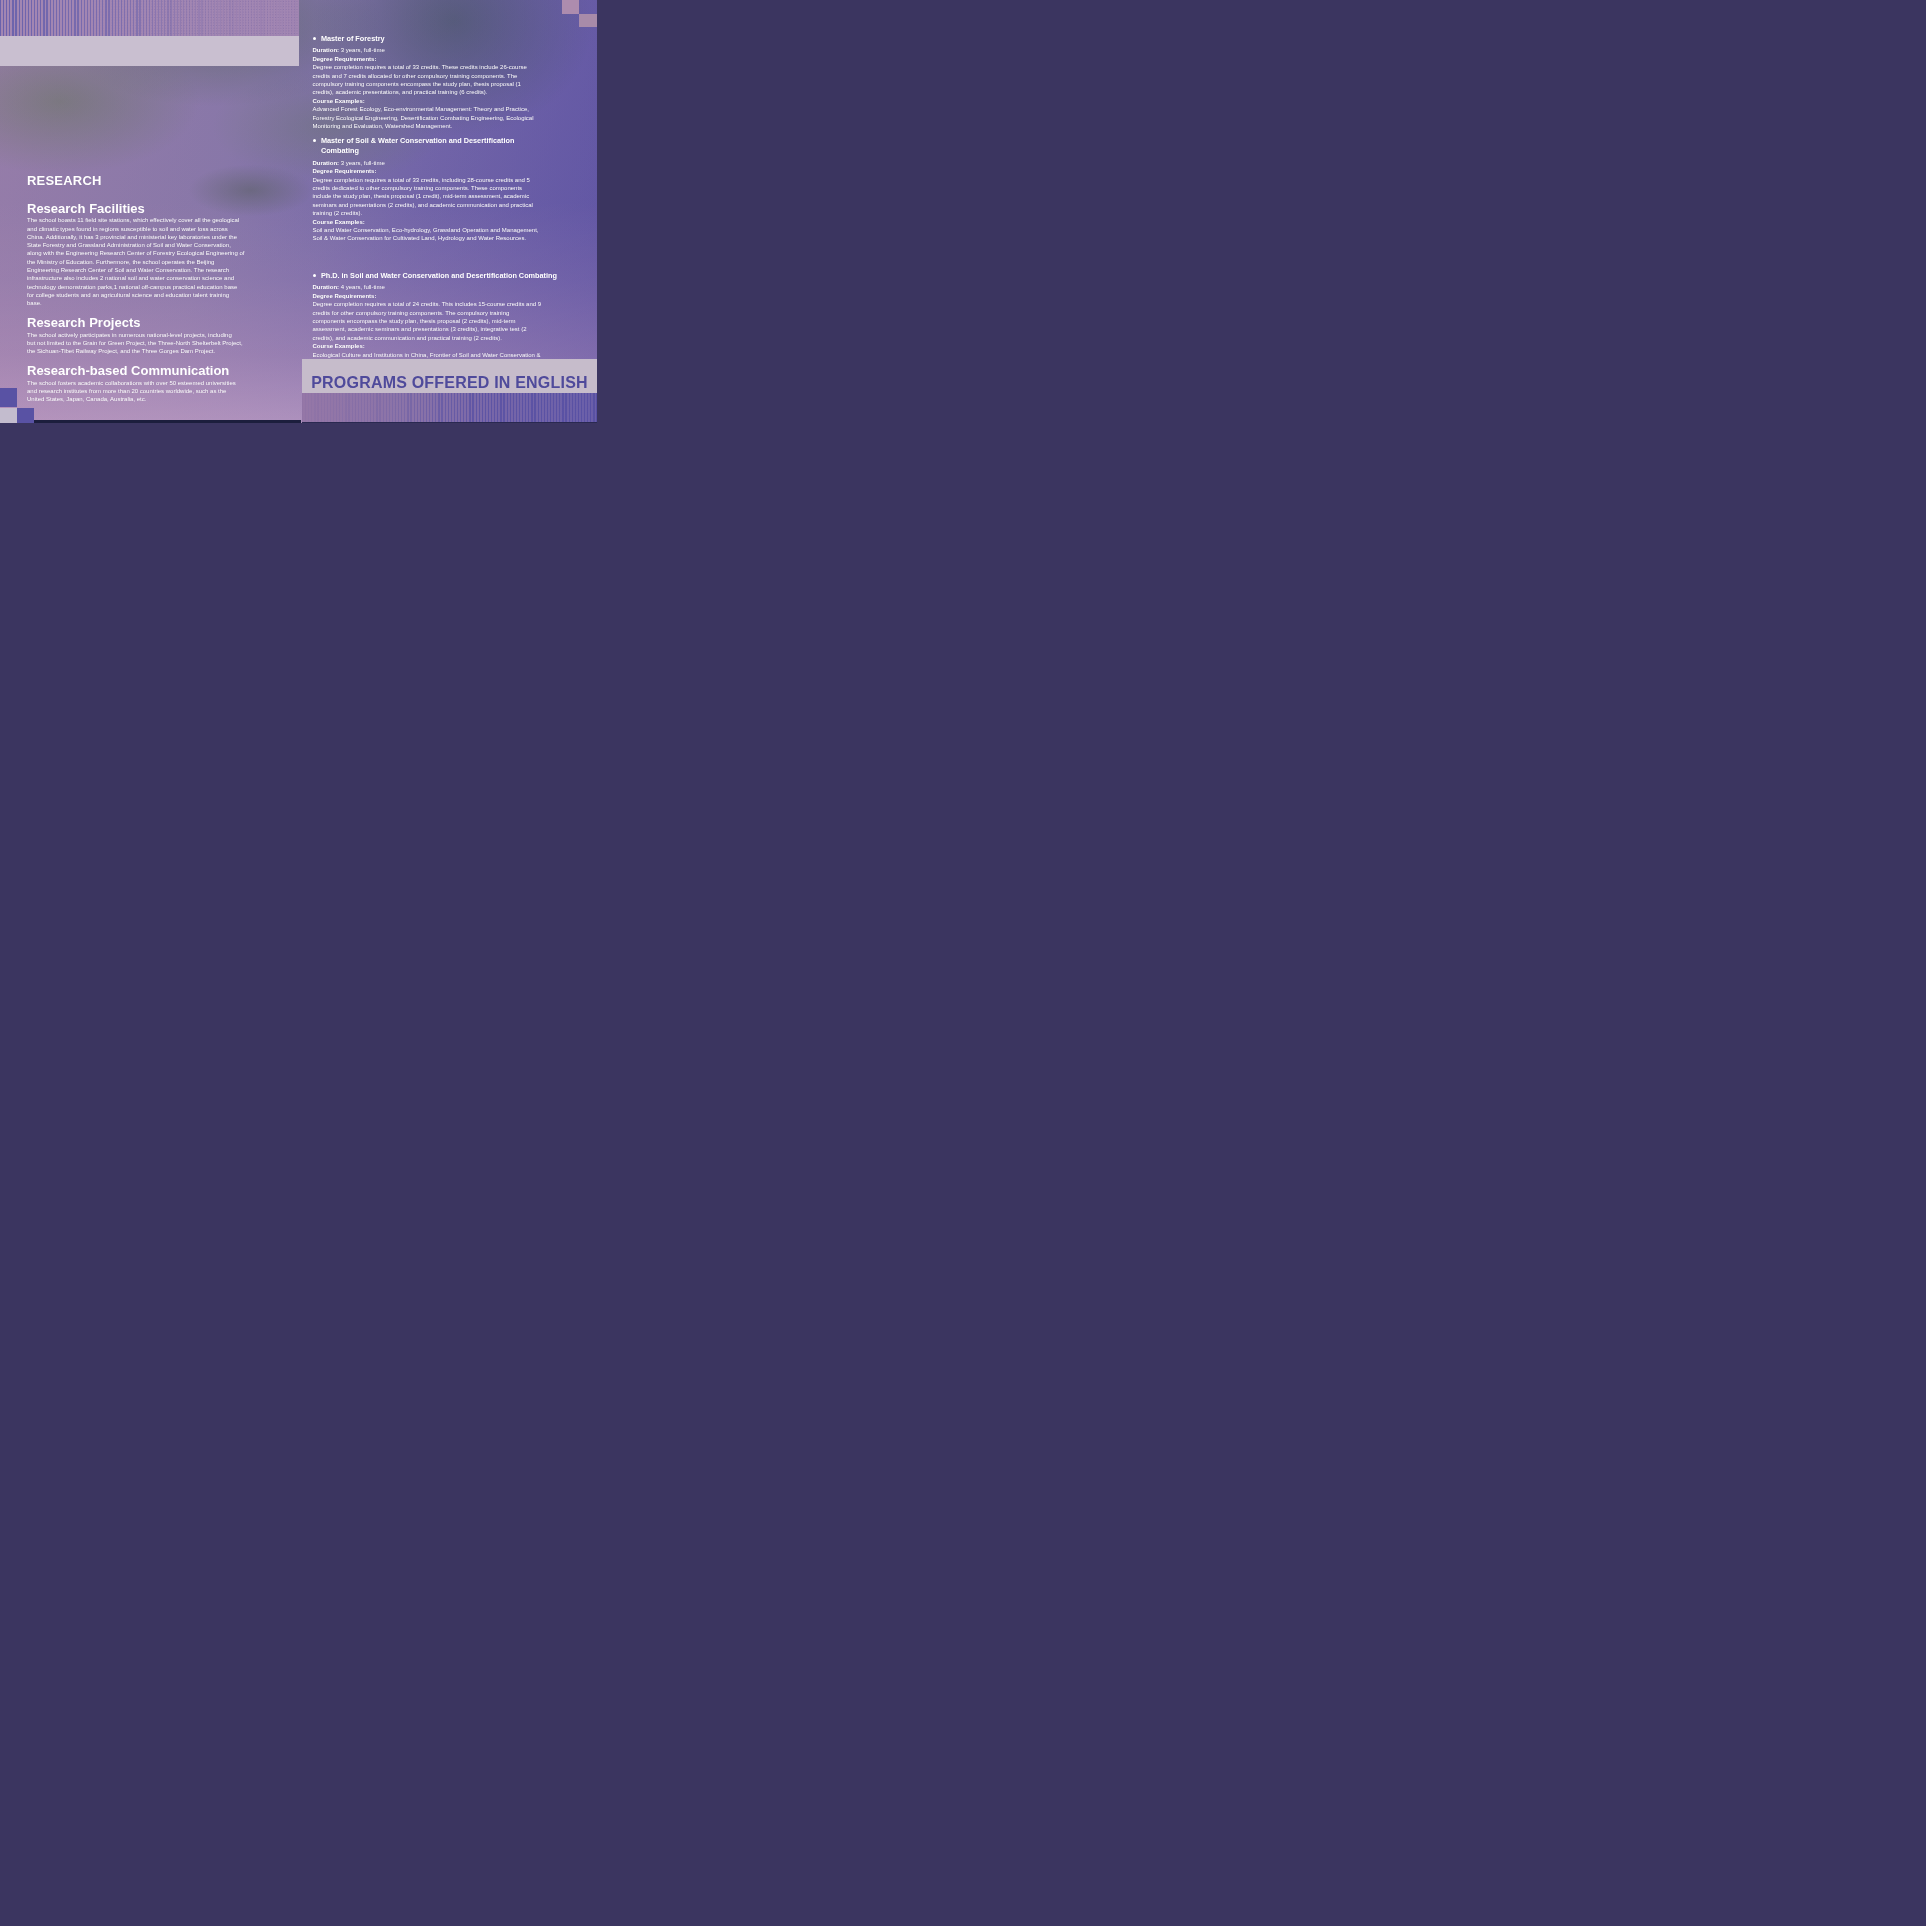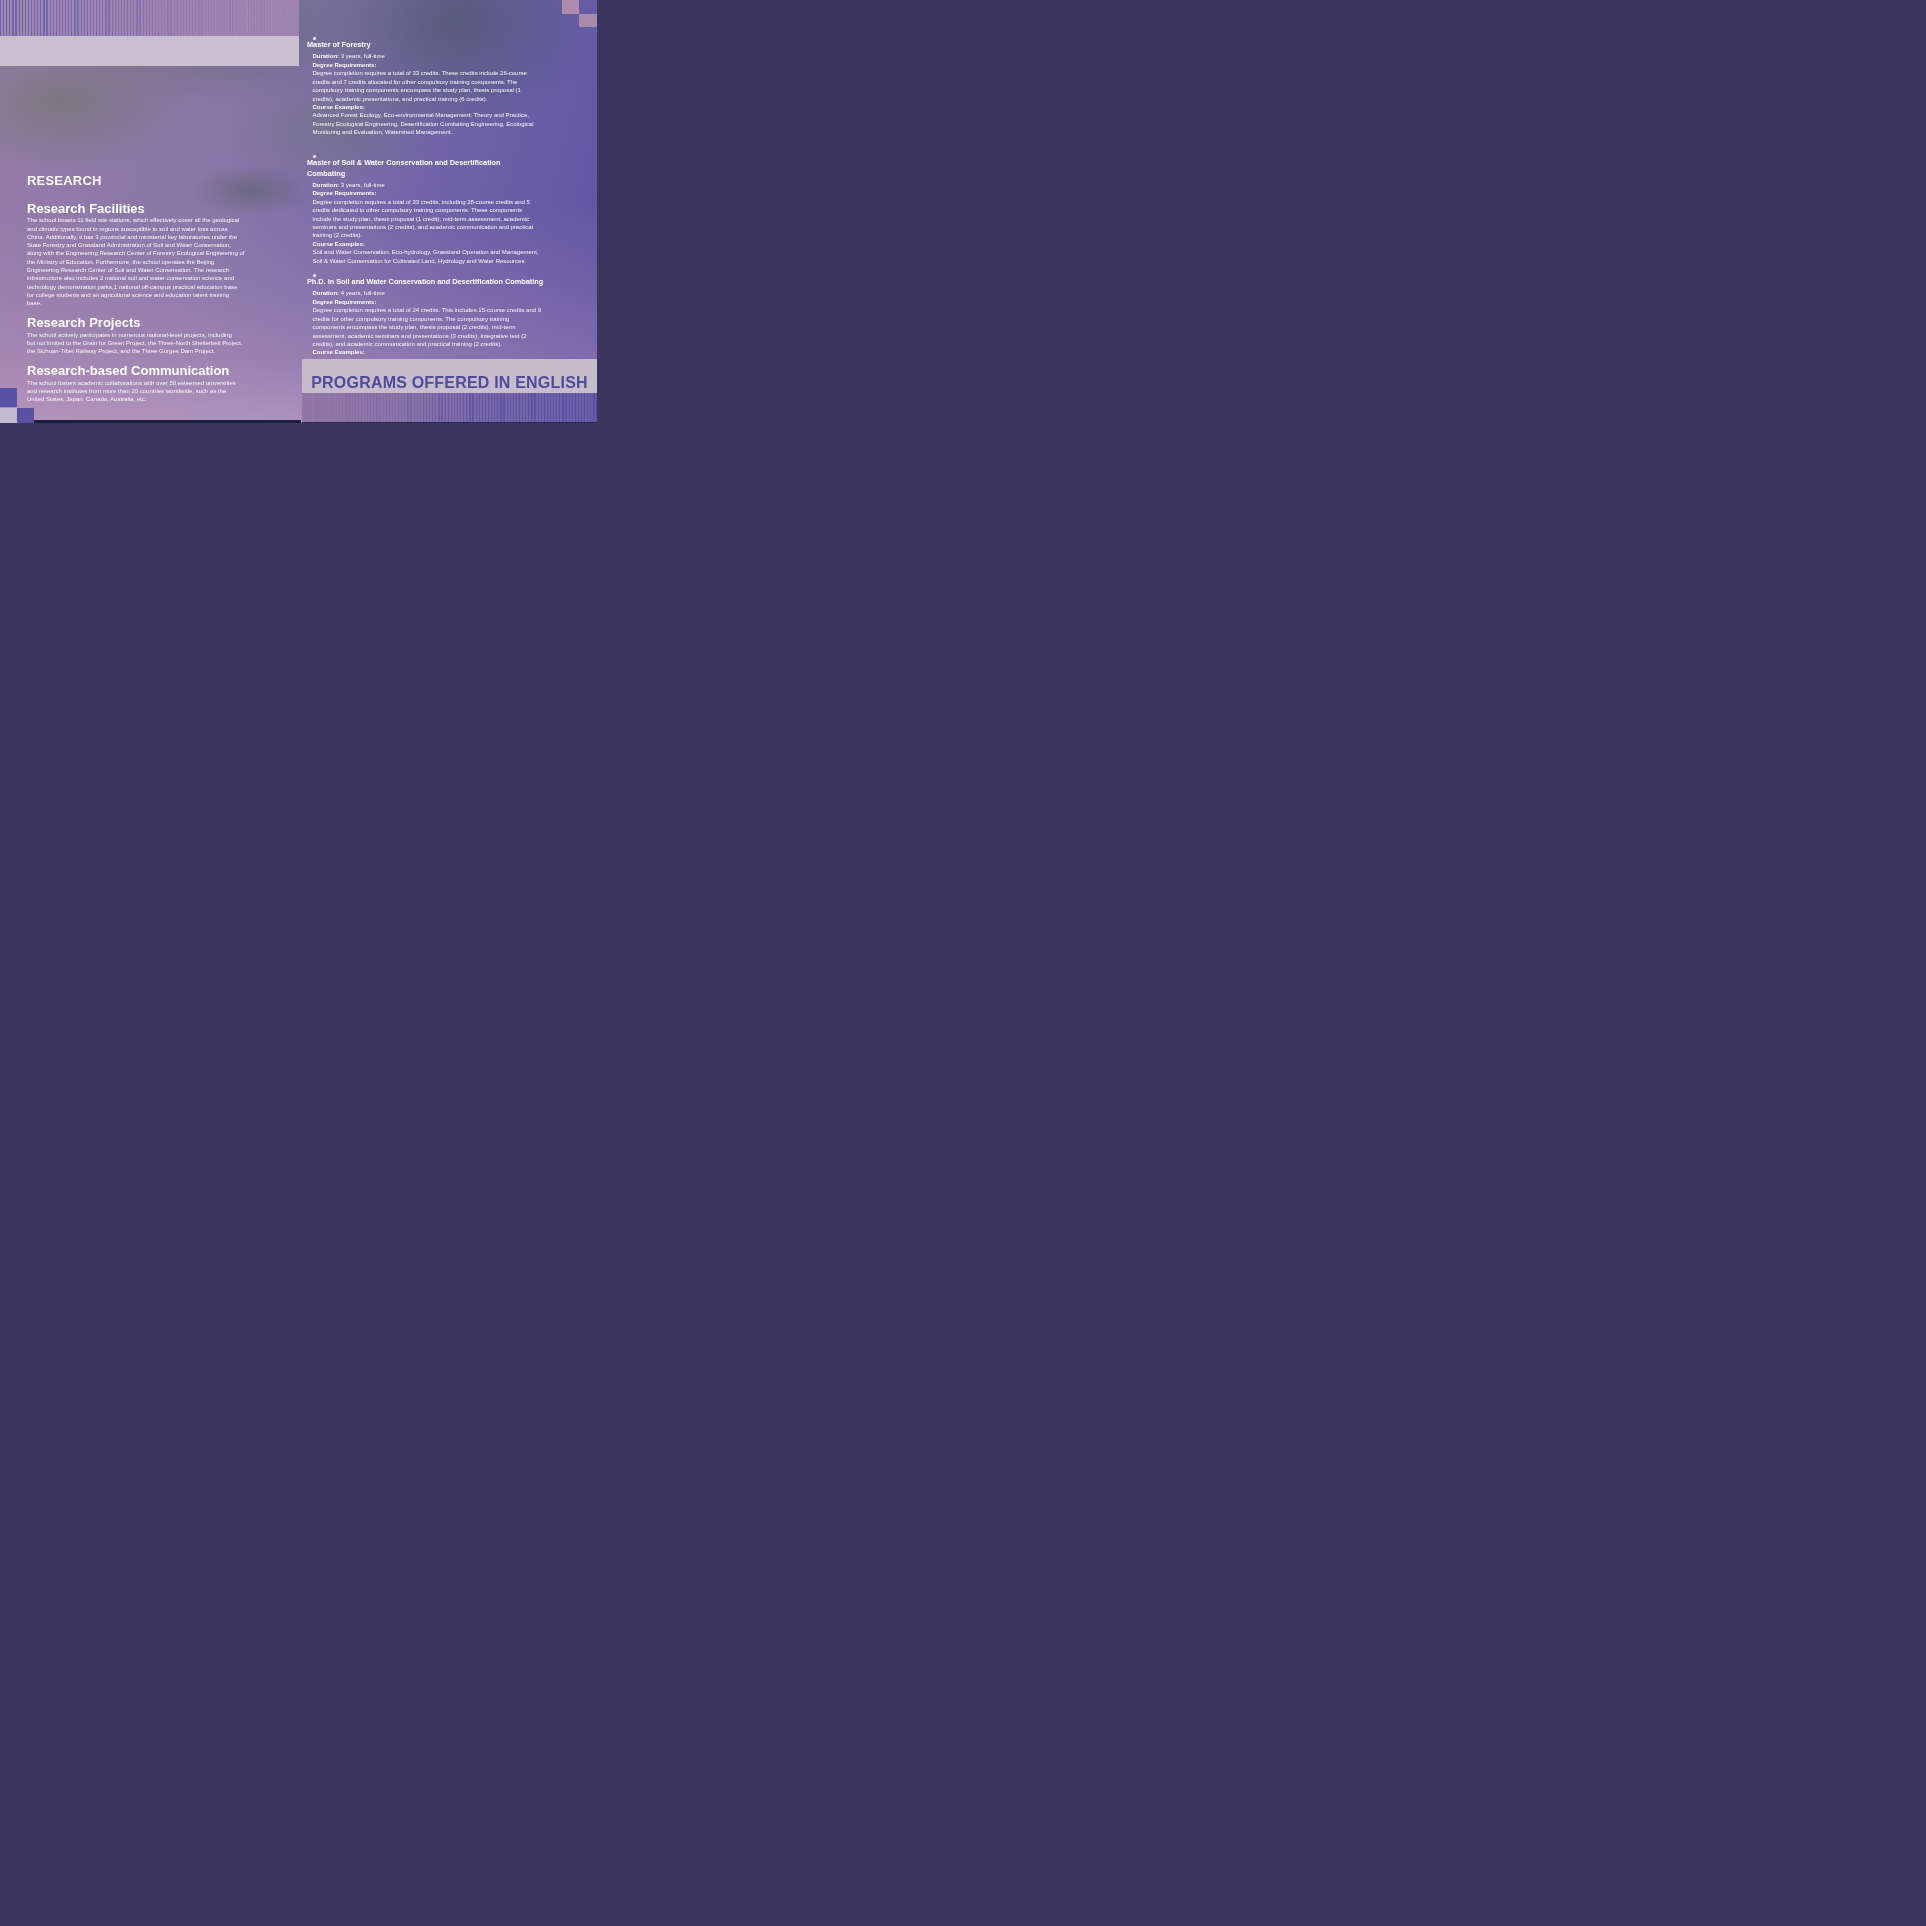--- a/index.html
+++ b/index.html
@@ -59,23 +59,23 @@
   .left-panel{position:absolute;left:27px;top:171px;width:251px;}
   .research-title{font-size:13px;font-weight:800;letter-spacing:0.2px;margin:0;line-height:20px;
     text-shadow:0 0.4px 0.8px rgba(40,30,60,0.15);}
   .section{margin-top:10.8px;}
   .section-heading{font-size:13px;font-weight:800;margin:0 0 3.1px;line-height:9.2px;}
   .body-text{font-size:6px;line-height:8.3px;margin:0;white-space:pre-line;
     text-shadow:0 0.4px 0.8px rgba(40,30,60,0.12);}
   
   .program{position:absolute;left:307px;width:274px;}
   .program-1{top:34px;}
-  .program-2{top:152px;}
+  .program-2{top:136px;}
   .program-3{top:271px;}
-  .program-head{display:flex;margin:0 0 1.9px;flex-direction:column;}
+  .program-head{display:flex;margin:0 0 1.9px;}
   .bullet-dot{flex:none;width:3.1px;height:3.1px;border-radius:50%;background:#fff;margin:3.1px 4.6px 0 6.2px;}
   .program-name{margin:0;font-size:7.3px;font-weight:800;line-height:10.4px;white-space:pre-line;}
   .meta{font-size:6px;line-height:8.4px;margin:0 0 0 5.4px;white-space:pre-line;
     text-shadow:0 0.4px 0.8px rgba(40,30,60,0.12);}
   .meta b{font-weight:700;}
   
   .banner{position:absolute;left:302px;top:359px;right:0;height:48px;background:#c6bccb;
     display:flex;align-items:center;justify-content:center;}
   .banner-text{font-size:16px;font-weight:800;color:#4f4a9b;letter-spacing:0.2px;
     transform:scaleY(1.08);}

